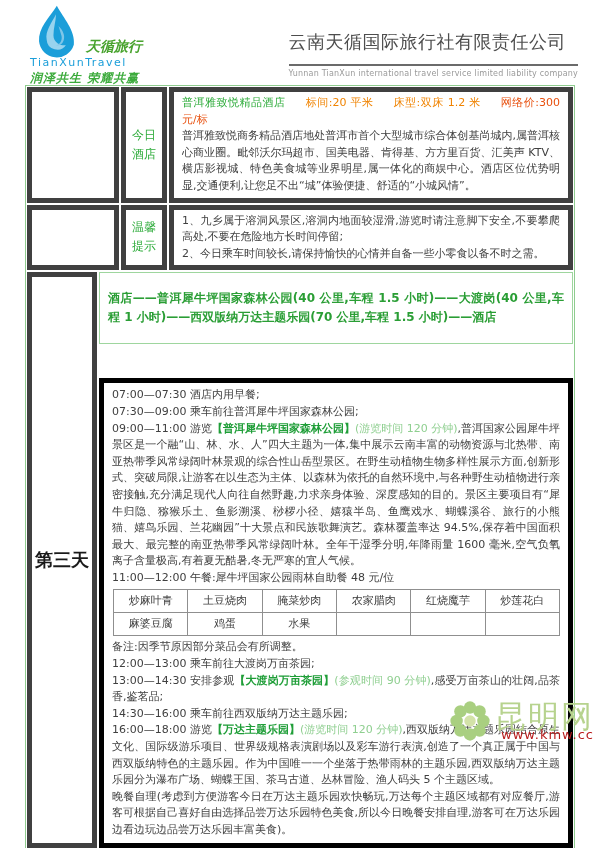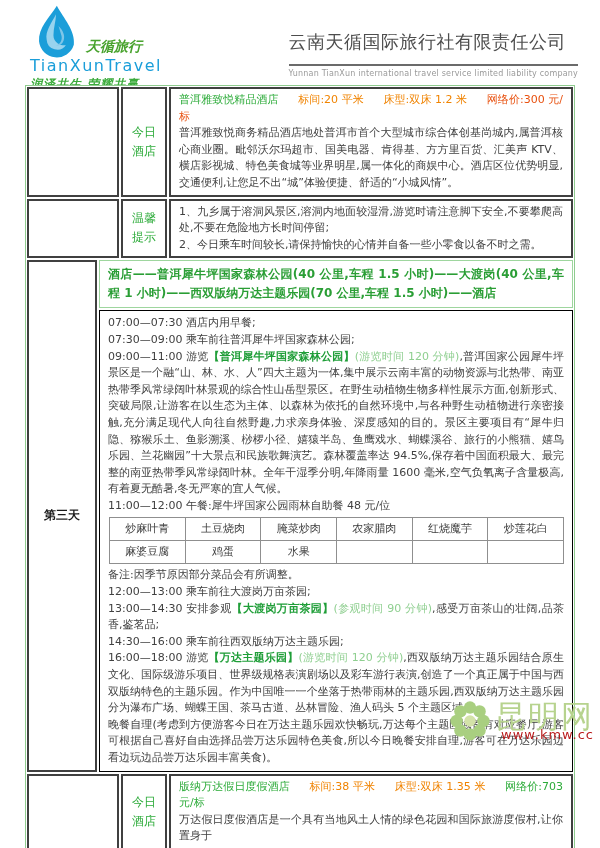--- a/index.html
+++ b/index.html
@@ -8,43 +8,43 @@
     font-family:"DejaVu Sans","Liberation Sans",sans-serif;
     color:#404040;position:relative;overflow:hidden;
   }
   .page{position:relative;width:600px;height:748px;background:#fff;}
 
   
   .header{position:absolute;top:0;left:0;right:0;height:84px;}
   .logo{position:absolute;left:30px;top:4px;width:150px;}
   .logo-drop{display:block;}
   .brand-script{position:absolute;left:56px;top:34px;color:#49a32e;font-size:14px;font-weight:bold;font-style:italic;white-space:nowrap;}
-  .brand-en{color:#1b9ed9;font-size:16px;letter-spacing:1.5px;margin-top:-4px;white-space:nowrap;}
+  .brand-en{color:#1b9ed9;font-size:11px;letter-spacing:1.5px;margin-top:-4px;white-space:nowrap;}
   .slogan{color:#3cab3c;font-size:12px;font-weight:bold;font-style:italic;letter-spacing:1px;margin-top:1px;white-space:nowrap;}
   .company{position:absolute;right:22px;top:30px;}
   .company-cn{font-size:18px;color:#4d4d4d;letter-spacing:0.5px;border-bottom:2px solid #6b6b6b;padding-bottom:10px;white-space:nowrap;}
   .company-en{font-size:8px;color:#9a9a9a;margin-top:3px;text-align:center;letter-spacing:0.2px;white-space:nowrap;}
 
   
   .doc-table{position:absolute;left:25px;top:85px;width:550px;box-sizing:border-box;
     border:1px solid #8fcc8f;padding:1px;background:#fff;}
   .trow{display:flex;gap:2px;margin-bottom:2px;}
   .trow:last-child{margin-bottom:0;}
-  .cell{border:2px solid #404040;box-sizing:border-box;background:#fff;}
+  .cell{border:5px solid #404040;box-sizing:border-box;background:#fff;}
   .cell-blank{width:92px;flex:0 0 92px;}
   .cell-label{width:46px;flex:0 0 46px;display:flex;align-items:center;justify-content:center;
     color:#2cab39;font-size:12px;line-height:19px;text-align:center;white-space:pre-line;}
   .cell-content{flex:1;padding:3px 8px;font-size:11px;line-height:16.6px;text-align:justify;}
   .cell-day{width:70px;flex:0 0 70px;display:flex;align-items:center;justify-content:center;
-    font-weight:bold;font-size:12px;color:#1a1a1a;}
+    font-weight:bold;font-size:18px;color:#1a1a1a;}
   .day-content{flex:1;display:flex;flex-direction:column;gap:2px;border:none;padding:0;}
-  .route-box{border:1px solid #9ed69e;padding:4px 8px;color:#2a9e35;font-weight:bold;
+  .route-box{border:1px solid #9ed69e;padding:16px 8px;color:#2a9e35;font-weight:bold;
     font-size:12px;line-height:19px;text-align:justify;box-sizing:border-box;background:#fff;}
-  .itinerary-box{border:1px solid #000000;padding:4px 8px;font-size:11px;line-height:16.6px;
-    box-sizing:border-box;background:#fff;}
+  .itinerary-box{border:5px solid #000000;padding:4px 8px;font-size:11px;line-height:16.6px;
+    box-sizing:border-box;background:#fff;margin-top:32px;}
   .para{text-align:justify;}
   .seg-plain{color:#404040;}
   .seg-hl{color:#1f9e38;font-weight:bold;}
   .seg-note{color:#8fcf90;}
 
   .hotel-name{color:#2cab39;margin-right:16px;}
   .hotel-spec{color:#f08300;margin-right:16px;}
   .price-red{color:#e8500e;}
   .price-green{color:#2cab39;}
   .hotel-desc{color:#404040;}

